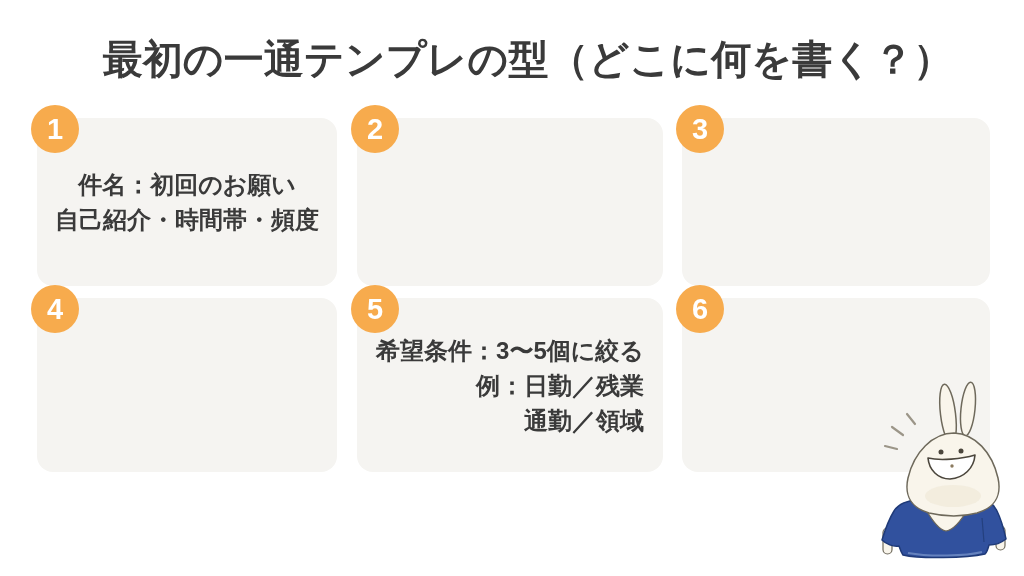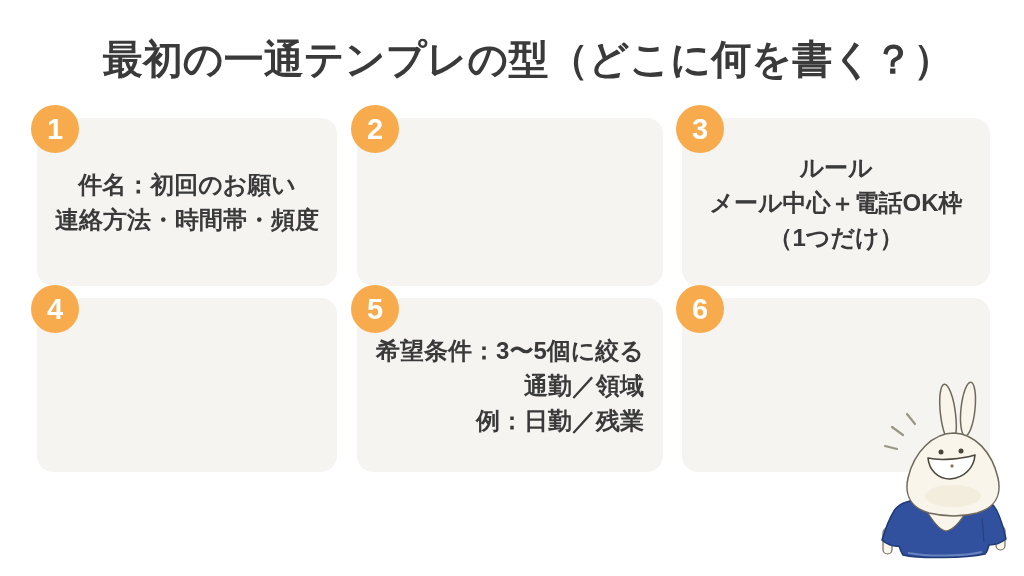--- a/index.html
+++ b/index.html
@@ -82,49 +82,44 @@
 <body>
 
 <div id="canvas">
 
   <div class="page-title">最初の一通テンプレの型（どこに何を書く？）</div>
 
   <div class="card c1">
     <div class="badge">1</div>
     <div class="card-text">
       <div class="line">件名：初回のお願い</div>
-      <div class="line">連絡方法・時間帯・頻度</div>
+      <div class="line">自己紹介・時間帯・頻度</div>
     </div>
   </div>
 
   <div class="card c2">
     <div class="badge">2</div>
     <div class="card-text">
     </div>
   </div>
 
   <div class="card c3">
     <div class="badge">3</div>
-    <div class="card-text">
-      <div class="line">ルール</div>
-      <div class="line">メール中心＋電話OK枠</div>
-      <div class="line">（1つだけ）</div>
-    </div>
   </div>
 
   <div class="card c4">
     <div class="badge">4</div>
   </div>
 
   <div class="card c5">
     <div class="badge">5</div>
     <div class="card-text">
       <div class="line">希望条件：3〜5個に絞る</div>
+      <div class="line">例：日勤／残業</div>
       <div class="line">　　通勤／領域</div>
-      <div class="line">例：日勤／残業</div>
     </div>
   </div>
 
   <div class="card c6">
     <div class="badge">6</div>
   </div>
 
   <svg class="mascot" viewBox="0 0 164 204" xmlns="http://www.w3.org/2000/svg">
 
     <g style="stroke:#9b9588;stroke-width:2.2;stroke-linecap:round;">

